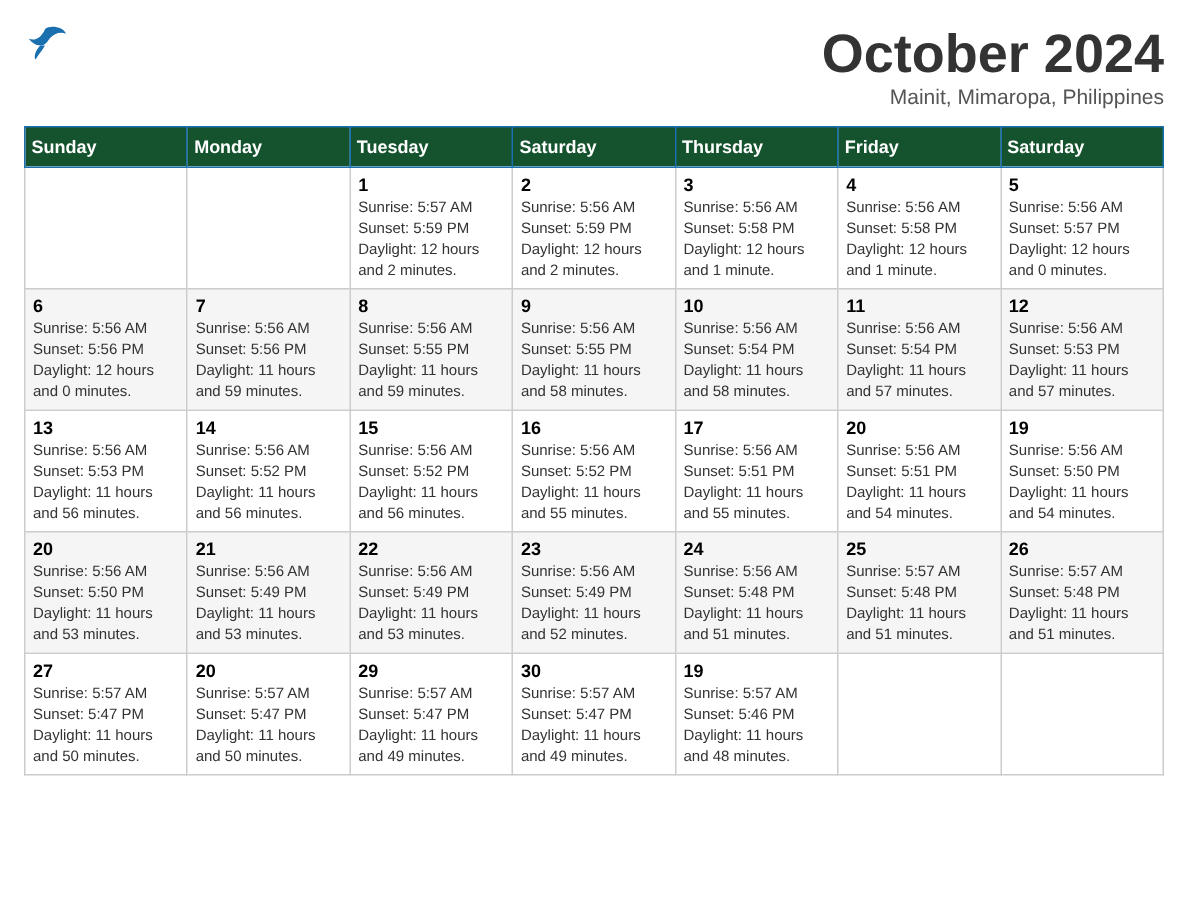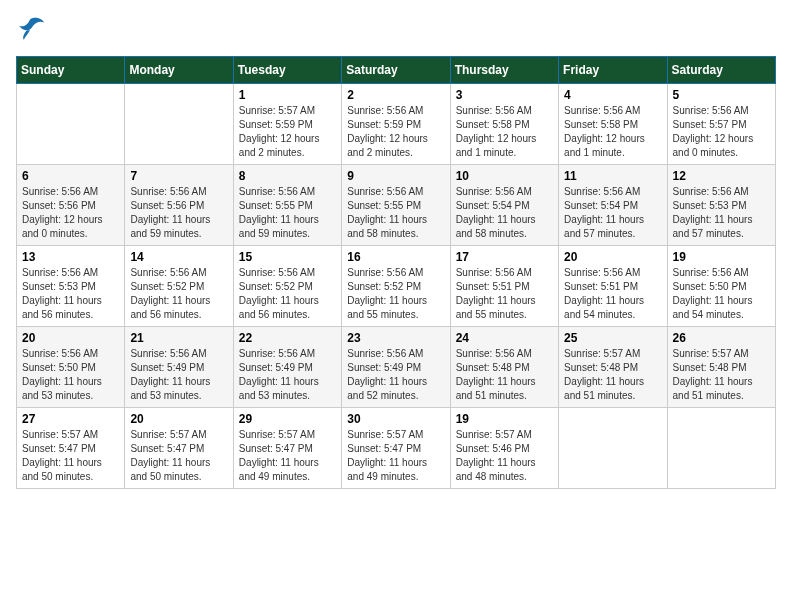--- a/index.html
+++ b/index.html
@@ -93,20 +93,22 @@
 <div class="header">
   <div class="logo">
     <div>
       <svg class="logo-bird" viewBox="0 0 36 30" xmlns="http://www.w3.org/2000/svg">
         <path d="M18 4 C22 0, 34 2, 36 8 C32 6, 26 7, 22 12 C20 15, 18 18, 14 18 C10 18, 6 15, 4 12 C8 14, 14 13, 18 4Z" fill="#1a6faf"></path>
         <path d="M14 18 C10 22, 8 28, 10 30 C12 26, 16 22, 18 18Z" fill="#1a6faf"></path>
       </svg>
     </div>
   </div>
   <div class="title-block">
+    <div class="month-title">October 2024</div>
+    <div class="location">Mainit, Mimaropa, Philippines</div>
   </div>
 </div>
 
 <table class="calendar">
   <thead>
     <tr>
       <th>Sunday</th>
       <th>Monday</th>
       <th>Tuesday</th>
       <th>Saturday</th>

